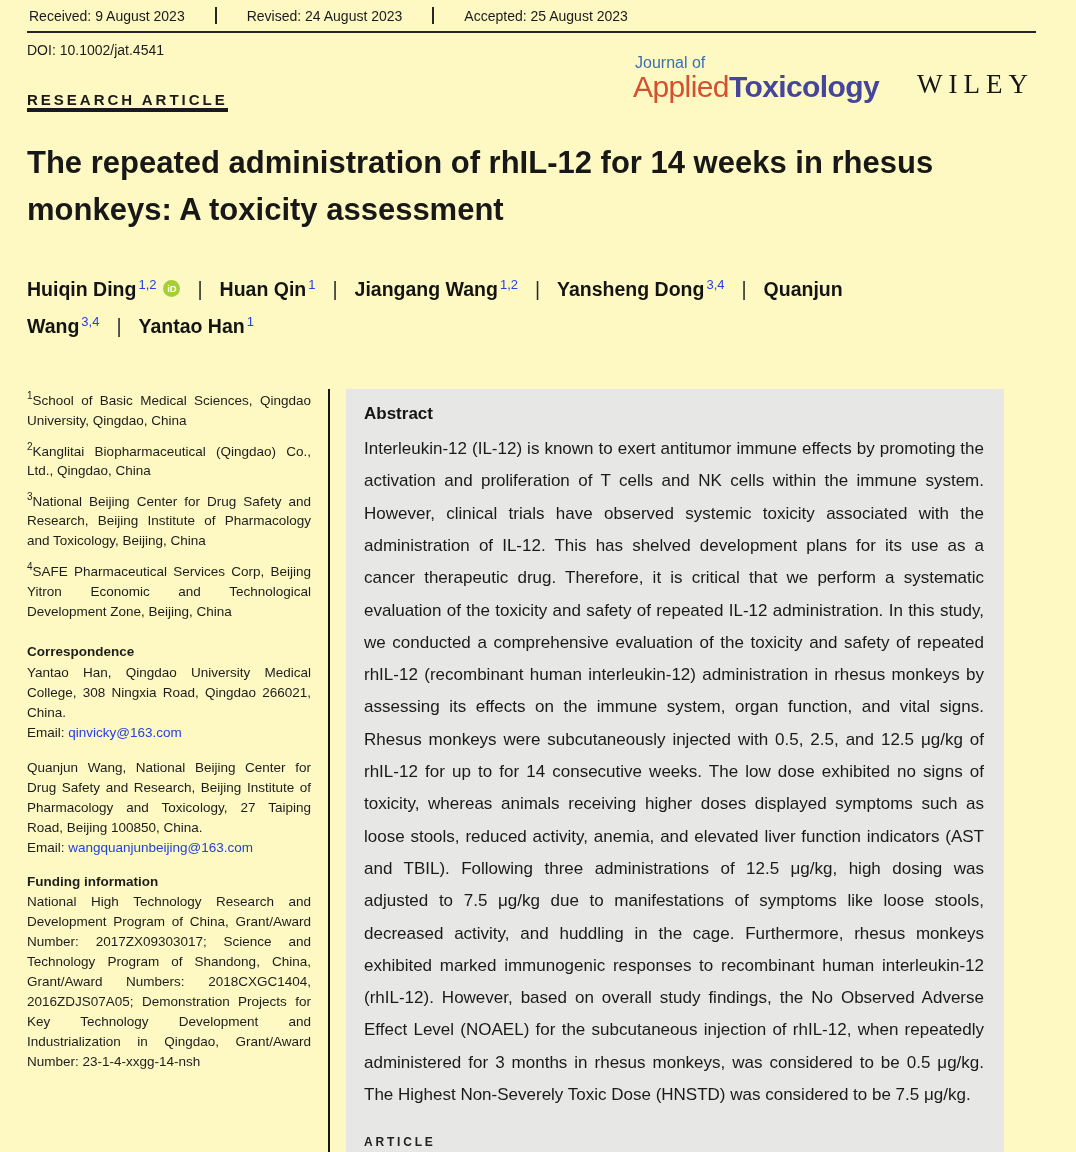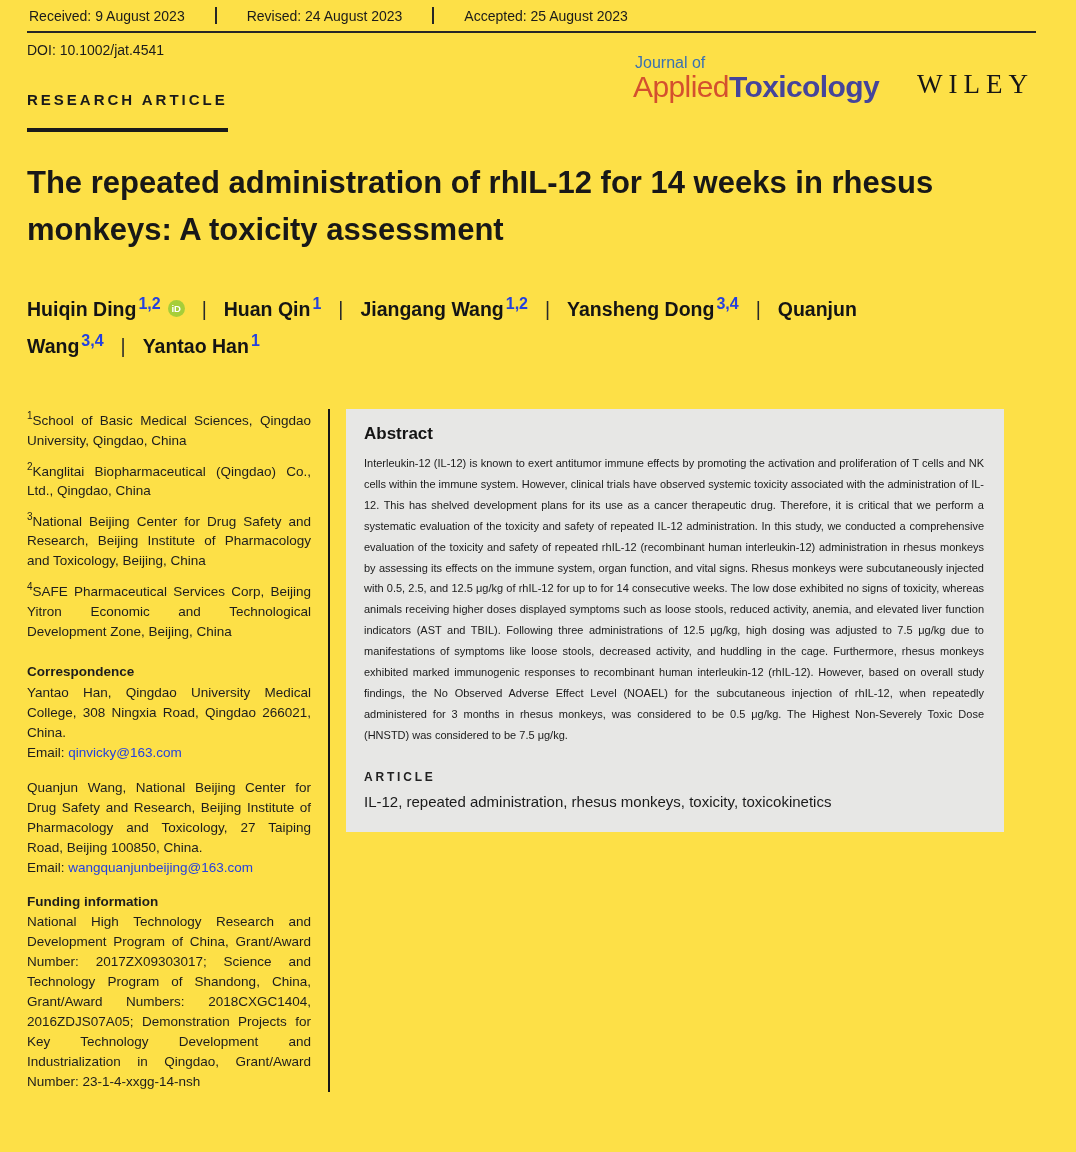--- a/index.html
+++ b/index.html
@@ -1,45 +1,45 @@
 <!DOCTYPE html>
 <html style="--journal-of-blue: #3a70b2; --applied-red: #d4502e; --toxicology-purple: #45459b; --link-blue: #2441df; --orcid-green: #a6ce39; --abstract-box-gray: #e7e7e5; --text-black: #1c1c1c;"><head>
 <meta charset="utf-8">
 <style>
   * { margin:0; padding:0; box-sizing:border-box; }
   html,body { background:#ffffff; }
   .page {
     width:1076px; height:1152px; position:relative; overflow:hidden;
-    background:#fde047; color:var(--text-black,#1c1c1c);
+    background:#fef9c3; color:var(--text-black,#1c1c1c);
     font-family:"Liberation Sans", sans-serif;
     padding:7px 40px 0 27px;
   }
   
   .dates-row { display:flex; align-items:stretch; border-bottom:2px solid #262626; padding-bottom:7px; width:1009px; }
   .date-cell { font-size:14px; padding:1px 30px 0 30px; color:#1b1b1b; }
   .date-cell:first-child { padding-left:2px; }
   .date-cell + .date-cell { border-left:2px solid #262626;text-align:center; }
   .doi-row { font-size:14px; margin-top:9px; color:#1b1b1b; }
 
   
   .logo-abs { position:absolute; top:55px; right:42px; display:flex; align-items:flex-end; gap:38px; }
   .jlogo { line-height:1; }
   .jlogo .line1 { font-size:16px; color:var(--journal-of-blue); margin-left:2px; margin-bottom:1px; }
   .jlogo .line2 { font-size:30px; letter-spacing:-0.6px; }
   .jlogo .applied { color:var(--applied-red); font-weight:400;text-align:right; }
   .jlogo .tox { color:var(--toxicology-purple); font-weight:700; }
   .wiley { font-family:"Liberation Serif", serif; font-size:27px; letter-spacing:6px; color:#161616; font-weight:500; padding-bottom:2px; }
 
   .kicker { display:inline-block; margin-top:33px; font-size:15px; font-weight:700; letter-spacing:3px;
-    border-bottom:4px solid #1a1a1a; padding-bottom:20px; color:#1a1a1a; }
+    border-bottom:4px solid #1a1a1a; padding-bottom:0; color:#1a1a1a; }
 
   .title { margin-top:28px; font-size:31px; font-weight:700; line-height:1.5; max-width:1000px; color:#181818; }
 
   .authors { margin-top:38px; width:935px; font-size:19.5px; font-weight:700; line-height:1.9; color:#141414; }
-  .author-sup { color:var(--link-blue); font-size:16px; font-weight:700; position:relative; top:-7px; margin-left:2px; }
+  .author-sup { color:var(--link-blue); font-size:13px; font-weight:400; position:relative; top:-7px; margin-left:2px; }
   .sep { font-weight:300; color:#2a2a2a; margin:0 17px; }
   .orcid { display:inline-block; width:17px; height:17px; border-radius:50%;
     background:var(--orcid-green); color:#fff; font-size:9.5px; font-weight:700;
     text-align:center; line-height:17px; margin-left:7px; position:relative; top:-4px;
     font-style:normal; cursor:pointer; }
 
   .columns { display:flex; margin-top:44px; align-items:stretch; }
   .left-col { width:284px; flex:none; font-size:13.5px; line-height:1.48; color:#1d1d1d; }
   .left-col p { text-align:justify; }
   .col-divider { width:2px; background:#161616; margin-left:17px; flex:none; }
@@ -50,21 +50,21 @@
   .affil sup { font-size:10px; }
   .block-heading { font-weight:700; }
   .corr-heading { margin-top:20px; }
   .corr-entry { margin-top:1px; }
   .corr-text { margin:0; }
   .email-line { margin:0 0 15px 0; text-align:right; }
   .email { color:var(--link-blue); text-decoration:none; cursor:pointer; }
   .funding-heading { margin-top:6px; }
 
   .abs-heading { font-size:17px; font-weight:700; margin-bottom:9px; color:#141414; }
-  .abs-body { font-size:11px; line-height:1.9; text-align:justify; color:#1a1a1a; }
+  .abs-body { font-size:17px; line-height:1.9; text-align:justify; color:#1a1a1a; }
   .kw-heading { font-size:12px; font-weight:700; letter-spacing:2.8px; margin-top:24px; color:#222; }
   .kw-text { font-size:15px; margin-top:9px; color:#1a1a1a; }
 </style>
 </head>
 <body>
 
 <div class="page">
 
   <div class="dates-row">
     <div class="date-cell">Received: 9 August 2023</div>

